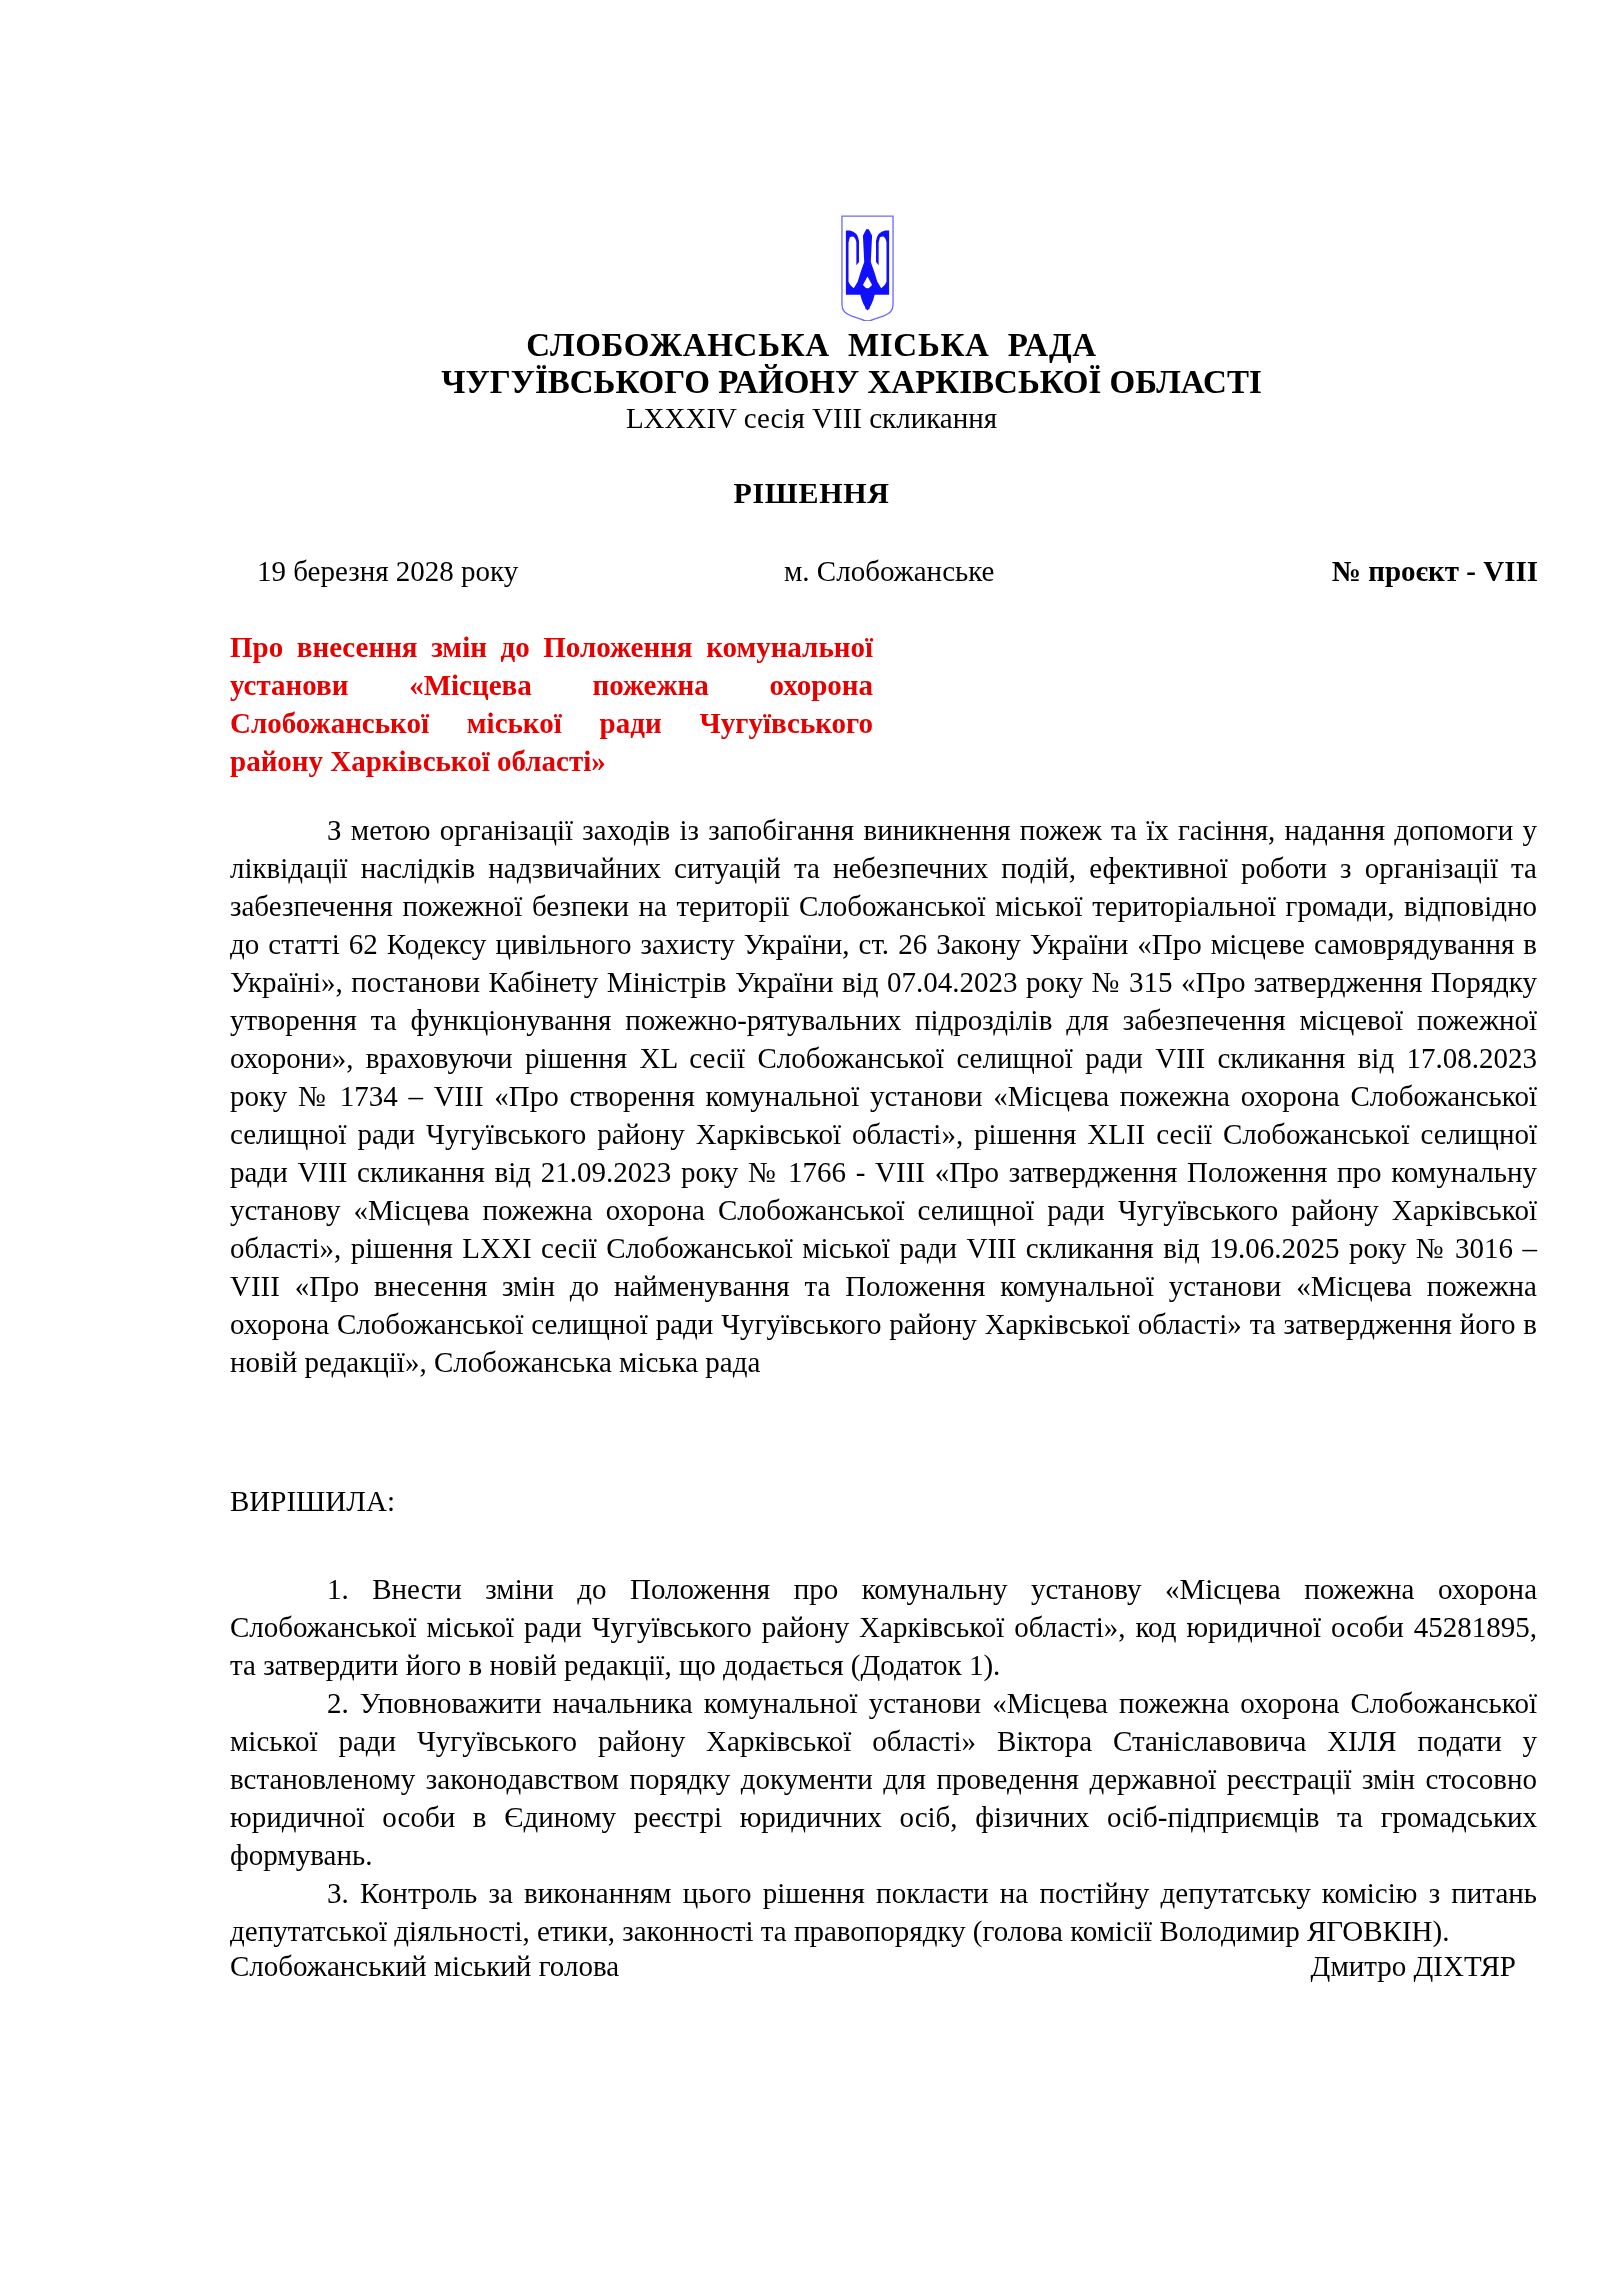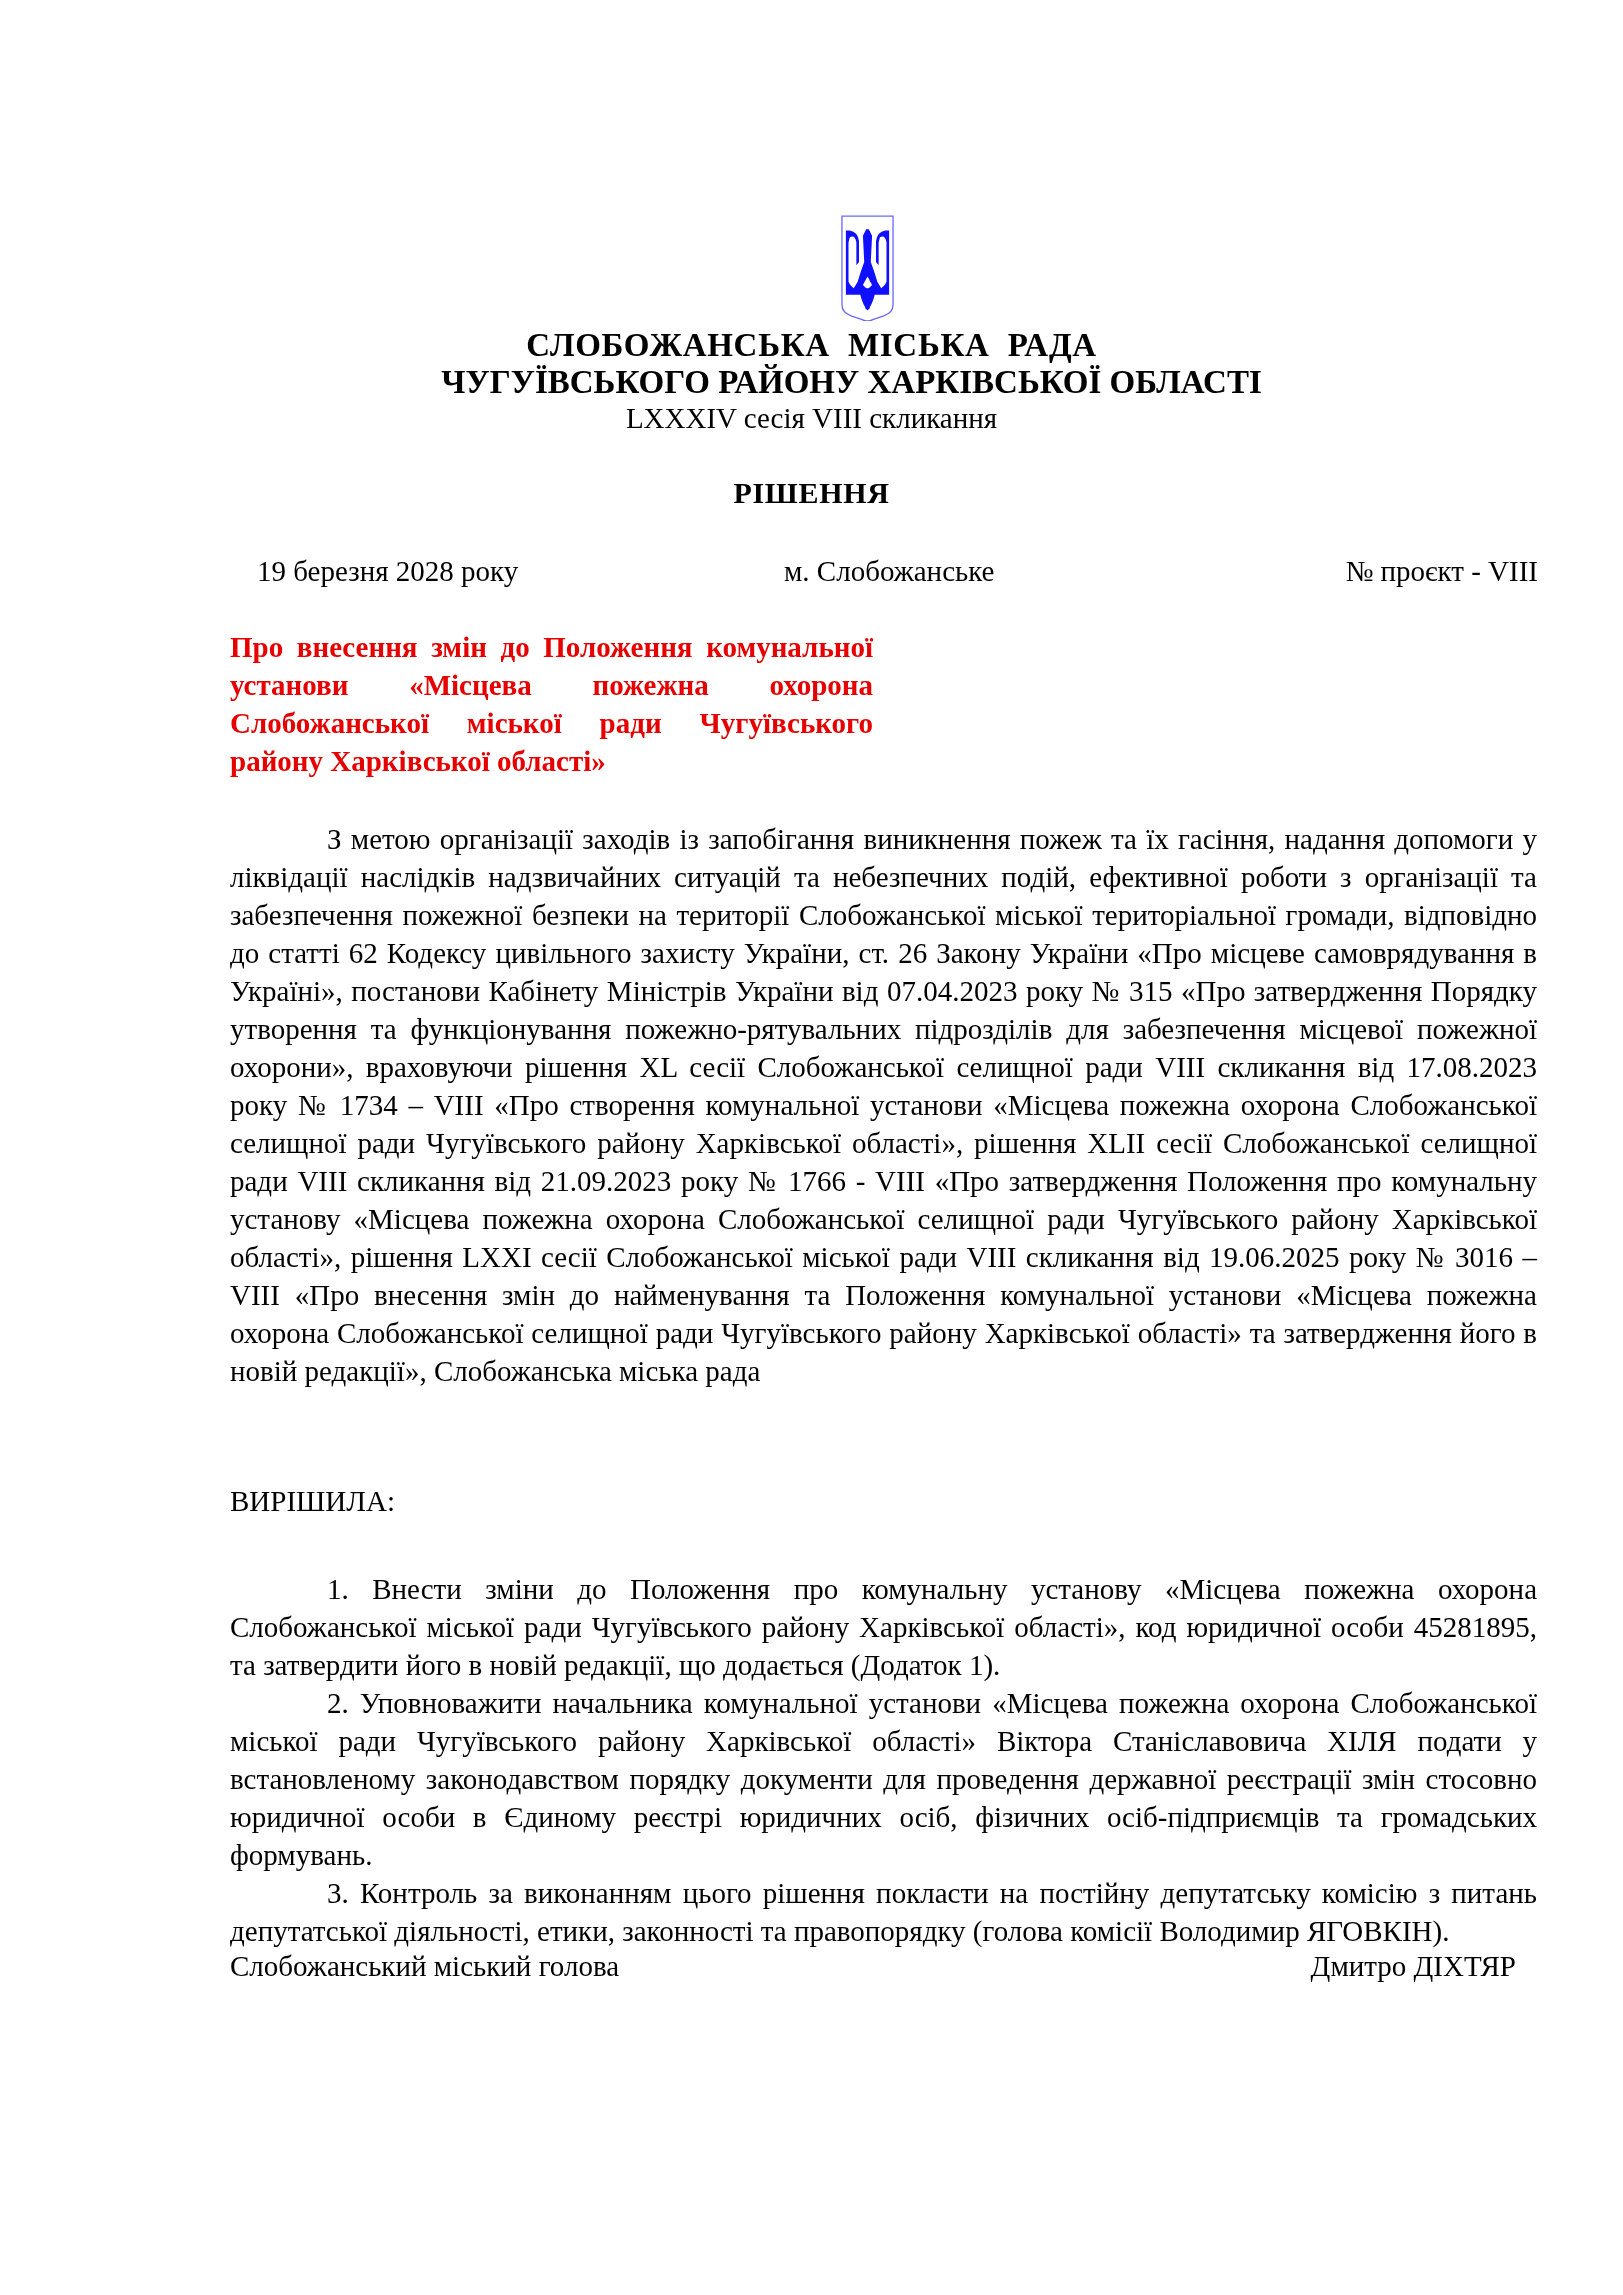--- a/index.html
+++ b/index.html
@@ -40,31 +40,31 @@
       text-align: center; font-weight: bold; font-size: 30px; line-height: 34px;
       letter-spacing: 0.7px;
     }
 
     .meta-row {
       position: absolute; top: 554px; left: 257px; width: 1281px; height: 37px;
       font-size: 29px; line-height: 34px;
     }
     .meta-row .date { position: absolute; left: 0; top: 0; }
     .meta-row .place { position: absolute; left: 527px; top: 0; }
-    .meta-row .num { position: absolute; right: 0; top: 0; }
+    .meta-row .num { position: absolute; right: 0; top: 0; font-weight: bold; }
 
     .subject {
       position: absolute; left: 230px; top: 628px; width: 643px;
       color: #e60000; font-weight: bold; font-size: 29px; line-height: 38px;
       text-align: justify; text-align-last: left;
     }
 
     .body-text {
       position: absolute; left: 230px; top: 811px; width: 1307px;
-      font-size: 29px; line-height: 38px; text-align: justify; margin-top: 9px;
+      font-size: 29px; line-height: 38px; text-align: justify;
     }
     .indent { text-indent: 97px; }
     p { margin: 0; }
 
     .resolved {
       position: absolute; left: 230px; top: 1484px;
       font-size: 29px; line-height: 34px;
     }
 
     .items {

